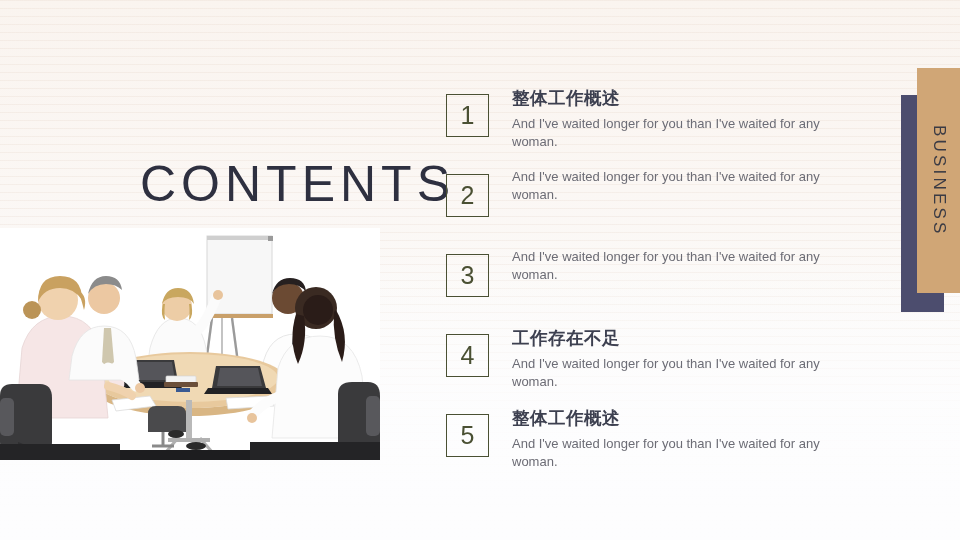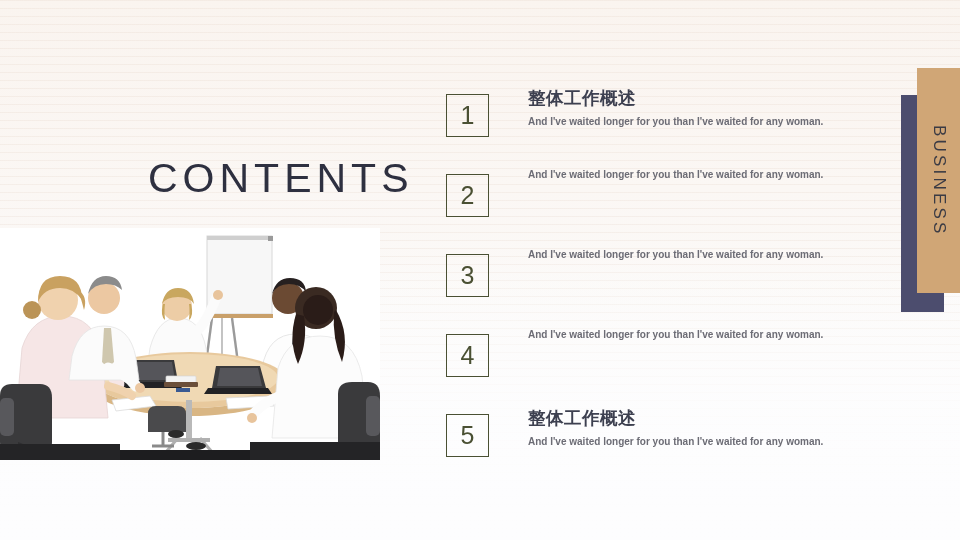--- a/index.html
+++ b/index.html
@@ -38,27 +38,26 @@
     pointer-events: none;
   }
 
   
   #contents-title {
     position: absolute;
     left: 140px;
     top: 155px;
     width: 240px;
     text-align: center;
-    font-size: 41px;
+    font-size: 50px;
     font-weight: 300;
     letter-spacing: 5px;
     color: #2e3040;
     font-family: "Liberation Sans", "DejaVu Sans", sans-serif;
     white-space: nowrap;
-    margin-left: 8px;
   }
 
   
   #photo {
     position: absolute;
     left: 0px;
     top: 228px;
     width: 380px;
     height: 232px;
     overflow: hidden;
@@ -92,39 +91,37 @@
     font-size: 25px;
     font-weight: 300;
     font-family: "Liberation Sans", "DejaVu Sans", sans-serif;
     line-height: 1;
   }
   .item-body {
     position: absolute;
     left: 66px;
     top: 0px;
     width: 330px;
-    margin-left: 16px;
   }
   .item-title {
     font-size: 17.5px;
     font-weight: bold;
     color: #3d4050;
     letter-spacing: 0.5px;
     line-height: 1.25;
     margin: 0 0 5px 0;
     font-family: "DejaVu Sans", "Liberation Sans", sans-serif;
   }
   .item-desc {
-    font-size: 10px;
+    font-size: 13px;
     color: #6c6c75;
     line-height: 1.36;
     margin: 0;
     width: 310px;
     font-family: "Liberation Sans", "DejaVu Sans", sans-serif;
-    font-weight: bold;
   }
 
   
   #tab-dark {
     position: absolute;
     left: 901px;
     top: 95px;
     width: 43px;
     height: 217px;
     background: #4c4d6e;
@@ -304,20 +301,21 @@
     <div class="toc-item">
       <div class="num-box">3</div>
       <div class="item-body">
         <div class="item-desc">And I've waited longer for you than I've waited for any woman.</div>
       </div>
     </div>
 
     <div class="toc-item">
       <div class="num-box">4</div>
       <div class="item-body">
+        <div class="item-title">工作存在不足</div>
         <div class="item-desc">And I've waited longer for you than I've waited for any woman.</div>
       </div>
     </div>
 
     <div class="toc-item">
       <div class="num-box">5</div>
       <div class="item-body">
         <div class="item-title">整体工作概述</div>
         <div class="item-desc">And I've waited longer for you than I've waited for any woman.</div>
       </div>

